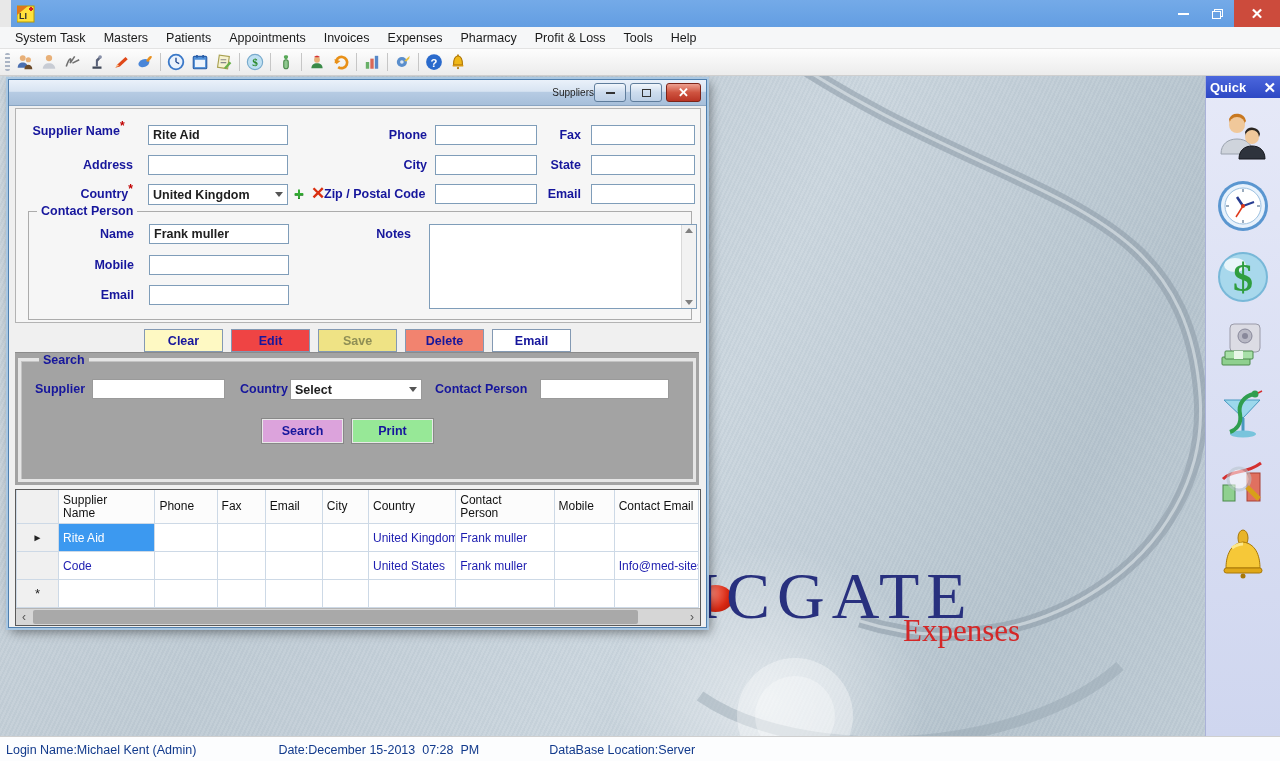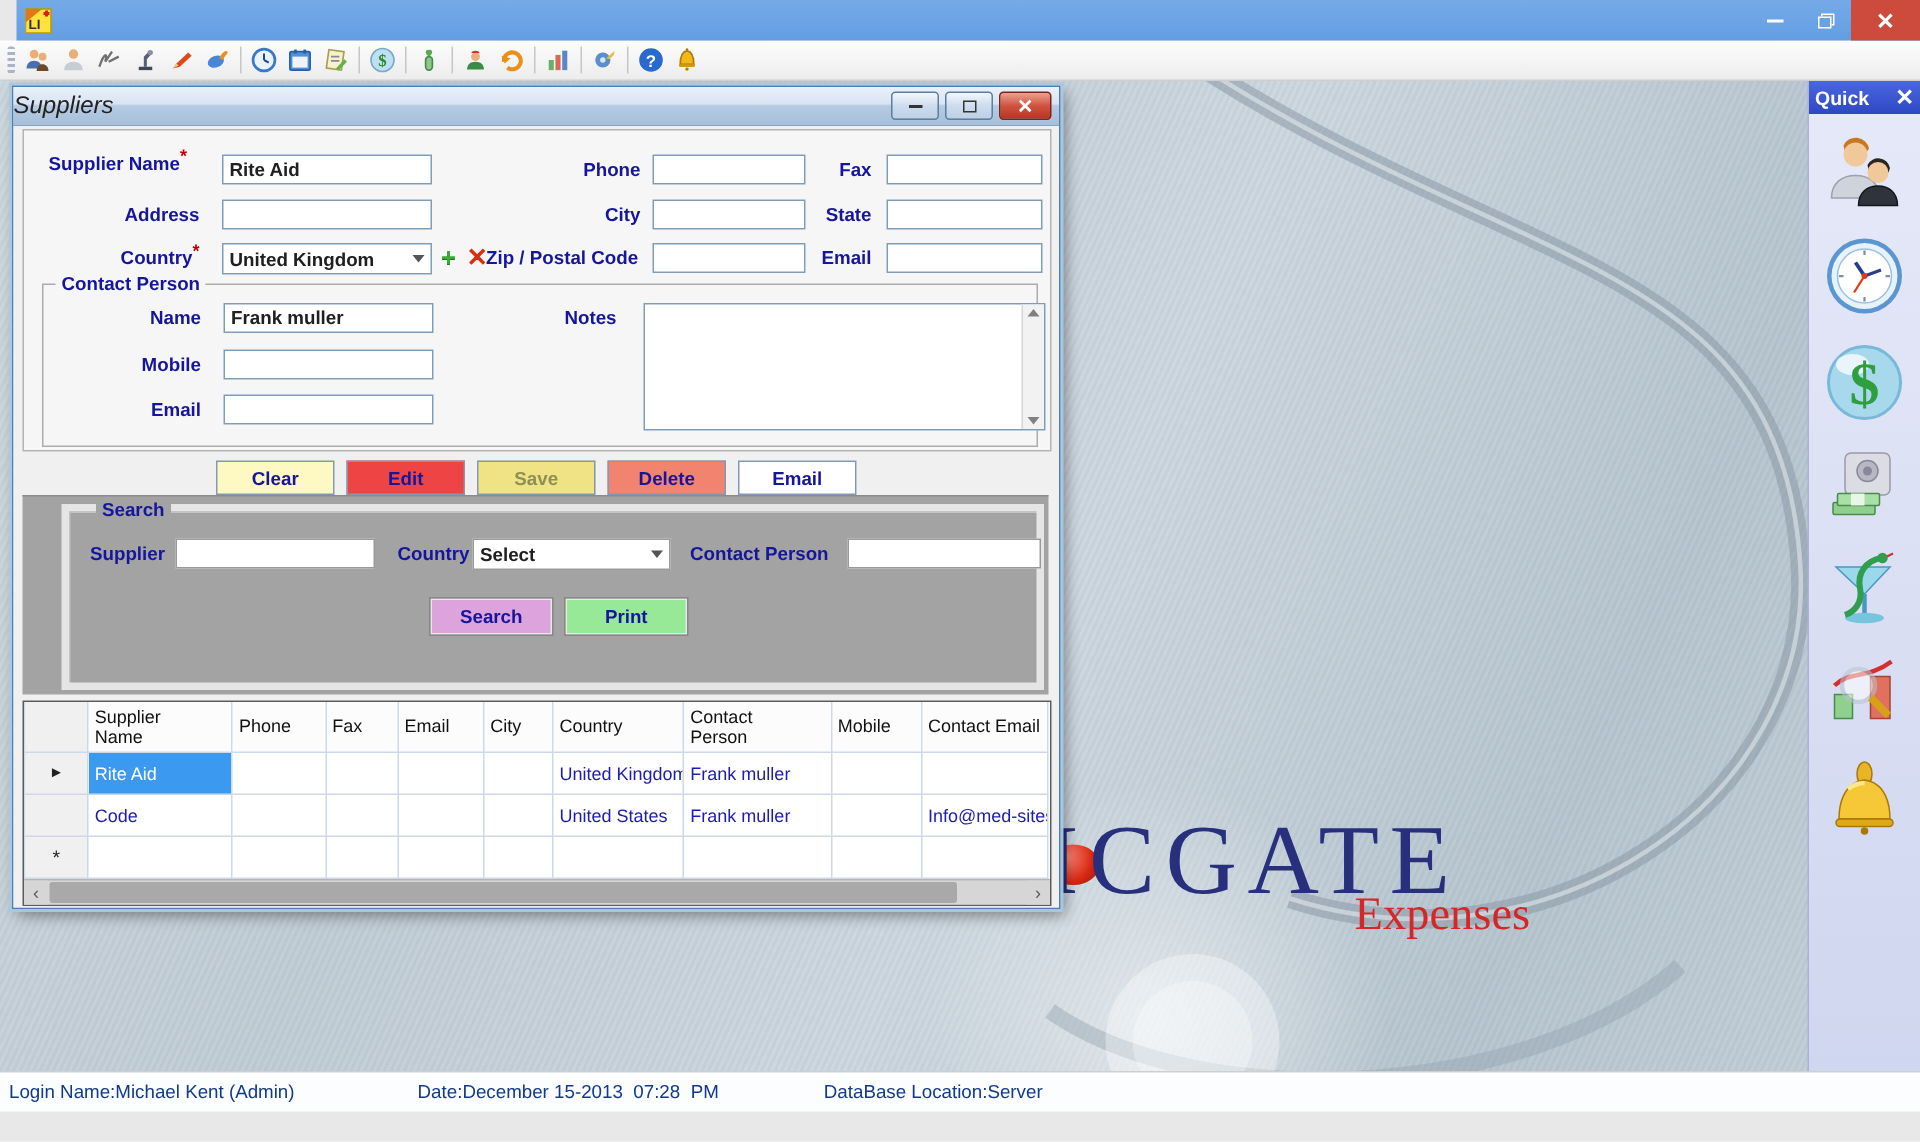--- a/index.html
+++ b/index.html
@@ -34,21 +34,21 @@
       repeating-linear-gradient(115deg, rgba(255,255,255,.05) 0 2px, rgba(110,130,150,.05) 2px 4px),
       linear-gradient(115deg,#ccd6dd 0%,#bfcbd4 30%,#cbd6de 55%,#b5c3cd 80%,#c3cfd8 100%);}
   .bgsvg{position:absolute;inset:0;}
   .logo-main{position:absolute;left:697px;top:482px;font-family:"Liberation Serif",serif;font-size:66px;letter-spacing:7px;color:#28307e;font-weight:500;}
   .logo-dot{position:absolute;left:698px;top:509px;width:35px;height:27px;border-radius:50%;background:radial-gradient(circle at 35% 30%,#ff8a7a,#d82812 60%,#9c130a);}
   .logo-sub{position:absolute;left:903px;top:537px;font-family:"Liberation Serif",serif;font-size:31px;color:#d42727;font-weight:500;}
 
   
   .dialog{position:absolute;left:8px;top:3px;width:697px;height:547px;border:1px solid #4f7fae;box-shadow:0 0 0 2px rgba(170,200,228,.95),3px 4px 10px rgba(0,0,0,.45);background:#f0f0f0;z-index:5;}
   .dlg-title{height:25px;background:linear-gradient(#eaf1fa 0%,#d8e4f2 45%,#b6cbe3 50%,#a7bfda 100%);display:flex;align-items:center;border-bottom:1px solid #8aa5c2;}
-  .dlg-title-text{flex:1;text-align:left;font-size:16px;color:#222;font-style:italic;}
+  .dlg-title-text{flex:1;text-align:right;font-size:10px;color:#222;}
   .dlg-btns{display:flex;gap:4px;padding-right:5px;}
   .dbtn{width:30px;height:17px;border:1px solid #5f7d9c;border-radius:3px;background:linear-gradient(#f2f7fc,#cddcee 50%,#bdd0e6);display:flex;align-items:center;justify-content:center;}
   .dbtn.min i{display:block;width:9px;height:2px;background:#333;}
   .dbtn.max i{display:block;width:7px;height:6px;border:1.5px solid #333;}
   .dbtn.close{background:linear-gradient(#eda090,#cf5440 50%,#b93424);border-color:#7d2418;color:#fff;font-weight:bold;font-size:13px;width:33px;}
   .dlg-body{position:relative;height:521px;background:#f0f0f0;}
 
   .panel{position:absolute;left:6px;top:2px;width:684px;height:213px;background:#f6f6f6;border:1px solid #b3b3b3;}
   .flabel{position:absolute;font-size:12.5px;font-weight:bold;color:#16169c;text-align:right;line-height:20px;white-space:nowrap;}
   .req{color:#c00000;font-weight:bold;font-size:12px;vertical-align:super;line-height:10px;}
@@ -69,21 +69,21 @@
 
   .act-row{position:absolute;top:223px;left:0;width:100%;display:flex;justify-content:center;gap:8px;}
   .abtn{width:77px;height:21px;border:1px solid #8399b3;font-size:12.5px;font-weight:bold;color:#16169c;display:flex;align-items:center;justify-content:center;font-family:"Liberation Sans",sans-serif;}
   .abtn.clear{background:#fef9c3;}
   .abtn.edit{background:#ef4444;}
   .abtn.save{background:#efe385;color:#8f8f55;}
   .abtn.delete{background:#f2836f;}
   .abtn.email{background:#ffffff;}
 
   .search-band{position:absolute;left:6px;top:246px;width:684px;height:132px;background:#a3a3a3;border-top:1px solid #8b8b8b;}
-  .search-gbox{position:absolute;inset:5px 3px 3px 3px;border:5px solid #e5e5e5;box-shadow:1px 1px 0 rgba(255,255,255,.35) inset;margin-left:23px;}
+  .search-gbox{position:absolute;inset:5px 3px 3px 3px;border:3px solid #e5e5e5;box-shadow:1px 1px 0 rgba(255,255,255,.35) inset;}
   .search-gbox .gl{position:absolute;top:-8px;left:18px;background:#a3a3a3;padding:0 4px;font-size:12.5px;font-weight:bold;color:#16169c;line-height:14px;}
   .slabel{position:absolute;font-size:12.5px;font-weight:bold;color:#16169c;line-height:21px;white-space:nowrap;}
   .sbtn{position:absolute;width:79px;height:22px;border:1px solid #e8e8e8;outline:1px solid #888;font-size:12.5px;font-weight:bold;color:#16169c;display:flex;align-items:center;justify-content:center;}
   .sbtn.search{background:#dca3dc;}
   .sbtn.print{background:#97e897;}
 
   
   .grid{position:absolute;left:6px;top:383px;width:684px;border:1px solid #5a5a5a;background:#fff;}
   .gtable{border-collapse:collapse;table-layout:fixed;width:683px;font-size:12px;}
   .gtable th{font-weight:normal;color:#111;background:#fcfcfc;border:1px solid #cdd9e6;border-top:none;height:31px;text-align:left;padding:1px 4px;vertical-align:middle;line-height:13px;overflow:hidden;}
@@ -126,20 +126,32 @@
       <div class="wbtn">
           <span class="restore-glyph">
             <i></i>
             <i></i>
           </span>
         </div>
       <div class="wbtn close">✕</div>
     </div>
   </div>
 
+  <div class="menubar">
+    <span>System Task</span>
+    <span>Masters</span>
+    <span>Patients</span>
+    <span>Appointments</span>
+    <span>Invoices</span>
+    <span>Expenses</span>
+    <span>Pharmacy</span>
+    <span>Profit &amp; Loss</span>
+    <span>Tools</span>
+    <span>Help</span>
+  </div>
 
   <div class="toolbar">
     <div class="grip"></div>
     <div class="tico">
         <svg width="18" height="18" viewBox="0 0 16 16">
           <circle cx="6" cy="4.5" r="2.6" fill="#e8b078"></circle>
           <path d="M1.5 13c0-3 2-4.6 4.5-4.6S10.5 10 10.5 13z" fill="#4a6fb0"></path>
           <circle cx="11" cy="6" r="2.3" fill="#e8b078"></circle>
           <path d="M7.5 14.5c0-2.6 1.6-4 3.5-4s3.5 1.4 3.5 4z" fill="#6b4a2a"></path>
         </svg>

